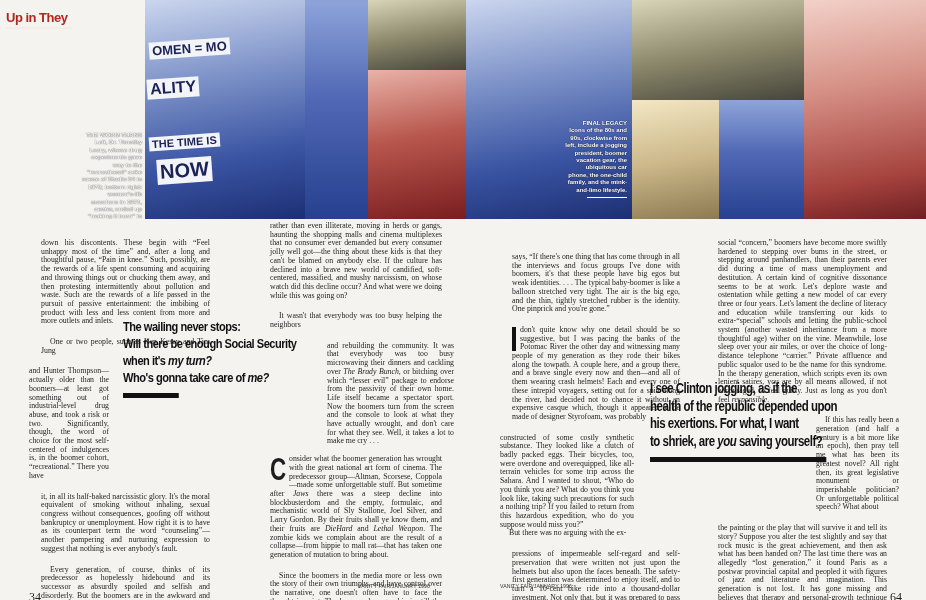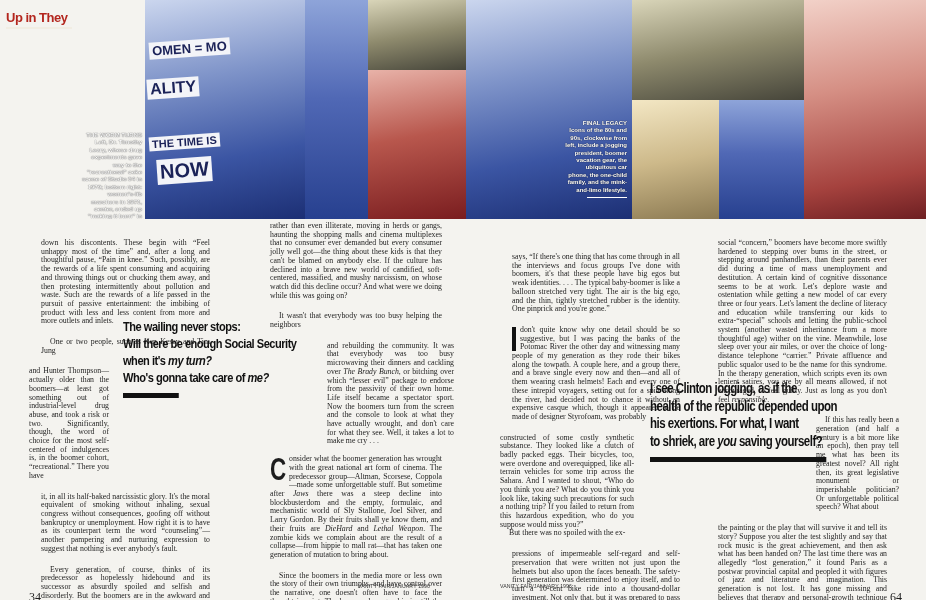--- a/index.html
+++ b/index.html
@@ -90,21 +90,21 @@
   <p>It wasn't that everybody was too busy helping the neighbors</p>
   <div style="margin-left:69px;text-align:justify"><span>and rebuilding the community. It was that everybody was too busy microwaving their dinners and cackling over </span><i>The Brady Bunch</i><span>, or bitching over which “lesser evil” package to endorse from the passivity of their own home. Life itself became a spectator sport. Now the boomers turn from the screen and the console to look at what they have actually wrought, and don't care for what they see. Well, it takes a lot to make me cry . . .</span></div>
   <p class="noindent" style="margin-top:9px"><span class="dropcap">C</span><span>onsider what the boomer generation has wrought with the great national art form of cinema. The predecessor group—Altman, Scorsese, Coppola—made some unforgettable stuff. But sometime after </span><i>Jaws</i><span> there was a steep decline into blockbusterdom and the empty, formulaic, and mechanistic world of Sly Stallone, Joel Silver, and Larry Gordon. By their fruits shall ye know them, and their fruits are </span><i>DieHard</i><span> and </span><i>Lethal Weapon</i><span>. The zombie kids we complain about are the result of a collapse—from hippie to mall rat—that has taken one generation of mutation to bring about.</span></p>
   <p>Since the boomers in the media more or less own the story of their own triumphs, and have control over the narrative, one doesn't often have to face the thought in print. The boomer demographic is still the ideal measure of test-marketers everywhere. (There's a handsome thought: a generation busily searching for its own G spot.) Thus, it barely seems astounding that the death of one Jerry Garcia leads to reverent features on the front page.</p>
 </div>
 
 <div class="col" style="left:500px;top:241px;width:192px">
   <p class="noindent">says, “If there's one thing that has come through in all the interviews and focus groups I've done with boomers, it's that these people have big egos but weak identities. . . . The typical baby-boomer is like a balloon stretched very tight. The air is the big ego, and the thin, tightly stretched rubber is the identity. One pinprick and you're gone.”</p>
   <p class="noindent" style="margin-top:9px"><span class="dropcapI"></span><span>don't quite know why one detail should be so suggestive, but I was pacing the banks of the Potomac River the other day and witnessing many people of my generation as they rode their bikes along the towpath. A couple here, and a group there, and a brave single every now and then—and all of them wearing crash helmets! Each and every one of these intrepid voyagers, setting out for a spin along the river, had decided not to chance it without an expensive casque which, though it appeared to be made of designer Styrofoam, was probably</span></p>
   <div style="width:134px;text-align:justify">constructed of some costly synthetic substance. They looked like a clutch of badly packed eggs. Their bicycles, too, were overdone and overequipped, like all-terrain vehicles for some trip across the Sahara. And I wanted to shout, “Who do you think you are? What do you think you look like, taking such precautions for such a nothing trip? If you failed to return from this hazardous expedition, who do you suppose would miss you?”</div>
-  <div style="width:134px;text-indent:9px">But there was no spoiled with the ex-</div>
+  <div style="width:134px;text-indent:9px">But there was no arguing with the ex-</div>
   <p class="noindent"><span>pressions of impermeable self-regard and self-preservation that were written not just upon the helmets but also upon the faces beneath. The safety-first generation was determined to enjoy itself, and to turn a 10-cent bike ride into a thousand-dollar investment. Not only that, but it was prepared to pass legislation making that Styrofoam hat into a legal requirement for everybody else, so that a family on a bike trip might more closely resemble a Swiss-army motorcycle unit in dignified and orderly, if slightly pompous, retreat. And then I see Bill Clinton jogging, as if the health of the republic depended upon his exertions, and I desire to shed unmanly tears at the sheer vanity of it all. For what, I want to shriek, are </span><i>you</i><span> saving yourself?</span></p>
   <p>And what about saving others? For all the glib talk about</p>
 </div>
 
 <div class="pull" style="left:650px;top:380px;font-size:14px;line-height:17.5px;width:240px">
   <span class="line">I see Clinton jogging, as if the</span>
   <span class="line">health of the republic depended upon</span>
   <span class="line">his exertions. For what, I want</span>
   <span class="line"><span>to shriek, are </span><i>you</i><span> saving yourself?</span></span>
   <span class="bar" style="width:215px"></span>

